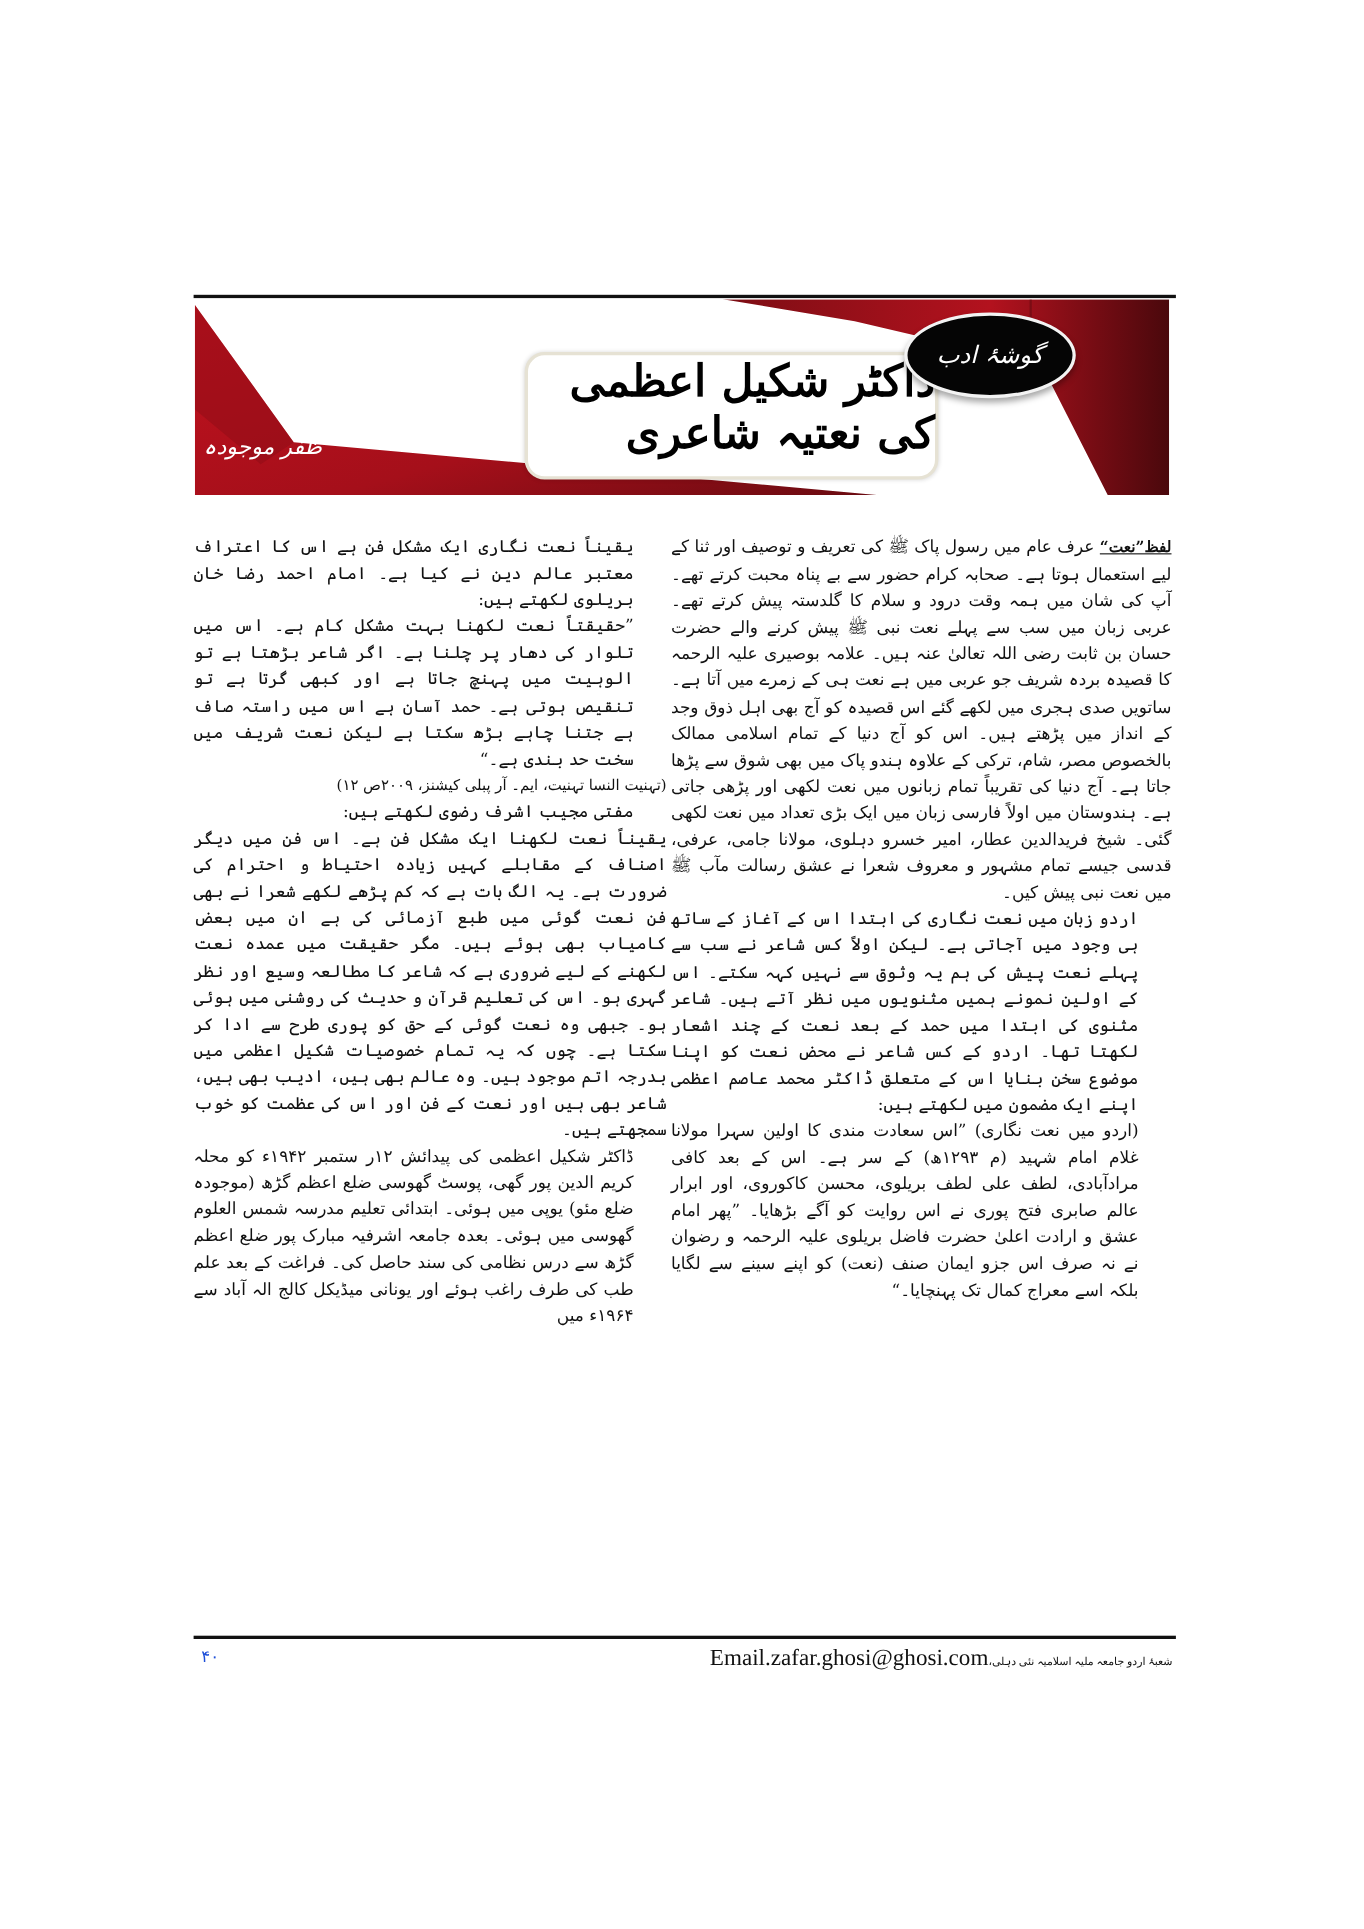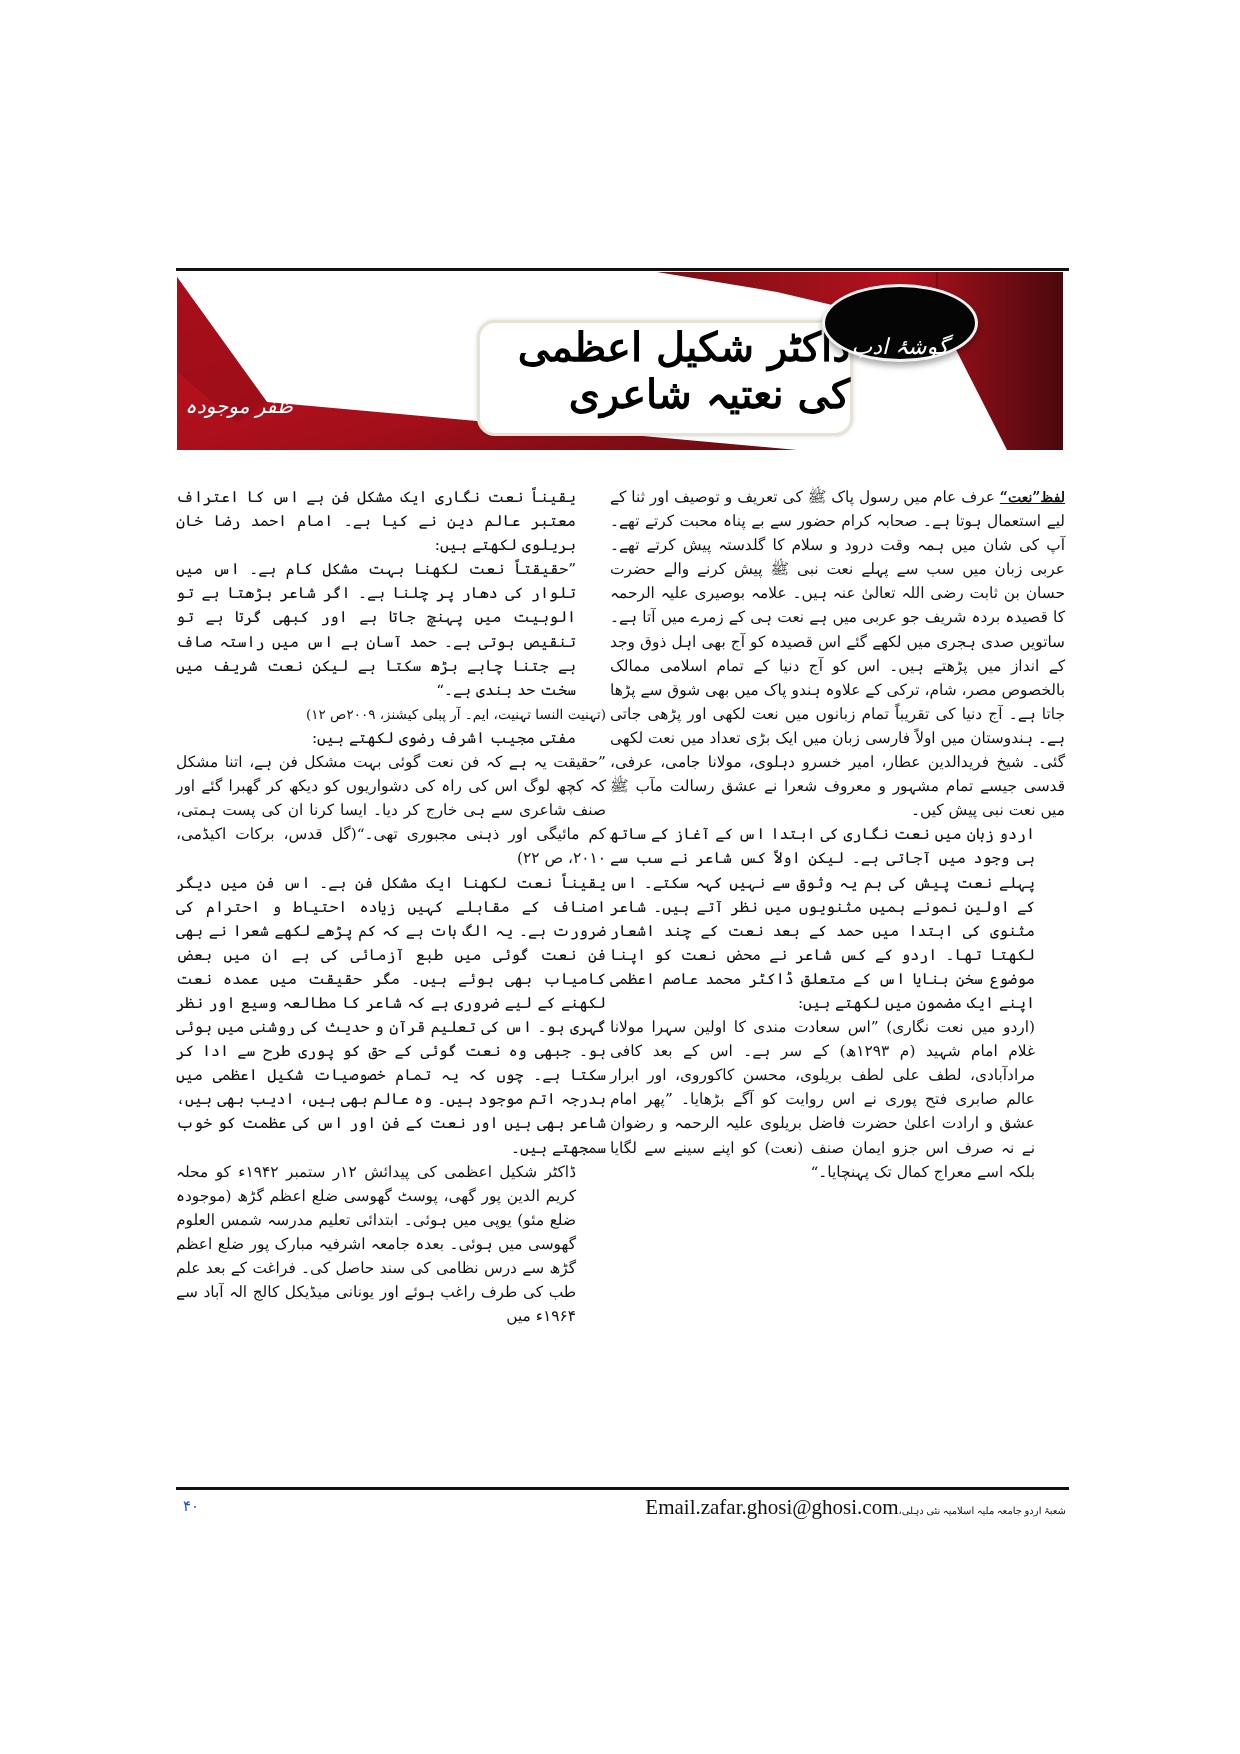--- a/index.html
+++ b/index.html
@@ -9,21 +9,21 @@
   .banner { position: absolute; left: 177px; top: 272px; width: 886px; height: 178px; overflow: hidden; background: #fff; }
   .banner svg.bg { position: absolute; left: 0; top: 0; width: 100%; height: 100%; }
   .title-box { position: absolute; left: 300px; top: 48px; width: 370px; height: 110px;
                background: #ffffff; border: 3px solid #e6e2d4; border-radius: 18px;
                box-shadow: 0 0 4px rgba(0,0,0,0.15);
                display: flex; align-items: flex-start; justify-content: center; }
   .title-text { font-family: "DejaVu Serif", serif; font-size: 40px; font-weight: bold; color: #000; direction: rtl; }
   .section-badge { position: absolute; left: 645px; top: 12px; width: 150px; height: 72px;
                    background: #050505; border: 3px solid #f3f3f3; border-radius: 50%;
                    box-shadow: 0 4px 6px rgba(0,0,0,0.35);
-                   display: flex; align-items: flex-end; justify-content: center; }
+                   display: flex; align-items: center; justify-content: center; }
   .section-badge span { color: #ffffff; font-family: "DejaVu Serif", serif; font-size: 22px; font-style: italic; direction: rtl; }
   .author { position: absolute; left: 8px; top: 122px; color: #ffffff; font-family: "DejaVu Serif", serif;
             font-size: 20px; font-style: italic; direction: rtl; }
 
   .col { position: absolute; top: 485px; direction: rtl; text-align: justify; text-align-last: right;
          font-family: "DejaVu Serif", serif; font-size: 15.4px; line-height: 24.1px; color: #111; }
   .col-right { left: 610px; width: 455px; }
   .col-left { left: 176px; width: 430px; }
   .col p { margin: 0; }
   .indent { padding-right: 30px; }
@@ -78,21 +78,20 @@
   </p>
   <p class="indent">اردو زبان میں نعت نگاری کی ابتدا اس کے آغاز کے ساتھ ہی وجود میں آجاتی ہے۔ لیکن اولاً کس شاعر نے سب سے پہلے نعت پیش کی ہم یہ وثوق سے نہیں کہہ سکتے۔ اس کے اولین نمونے ہمیں مثنویوں میں نظر آتے ہیں۔ شاعر مثنوی کی ابتدا میں حمد کے بعد نعت کے چند اشعار لکھتا تھا۔ اردو کے کس شاعر نے محض نعت کو اپنا موضوع سخن بنایا اس کے متعلق ڈاکٹر محمد عاصم اعظمی اپنے ایک مضمون میں لکھتے ہیں:</p>
   <p class="indent">(اردو میں نعت نگاری) ”اس سعادت مندی کا اولین سہرا مولانا غلام امام شہید (م ۱۲۹۳ھ) کے سر ہے۔ اس کے بعد کافی مرادآبادی، لطف علی لطف بریلوی، محسن کاکوروی، اور ابرار عالم صابری فتح پوری نے اس روایت کو آگے بڑھایا۔ ”پھر امام عشق و ارادت اعلیٰ حضرت فاضل بریلوی علیہ الرحمہ و رضوان نے نہ صرف اس جزو ایمان صنف (نعت) کو اپنے سینے سے لگایا بلکہ اسے معراج کمال تک پہنچایا۔“</p>
 </div>
 
 <div class="col col-left" id="left-col">
     <p class="indent">یقیناً نعت نگاری ایک مشکل فن ہے اس کا اعتراف معتبر عالم دین نے کیا ہے۔ امام احمد رضا خان بریلوی لکھتے ہیں:</p>
     <p class="indent">”حقیقتاً نعت لکھنا بہت مشکل کام ہے۔ اس میں تلوار کی دھار پر چلنا ہے۔ اگر شاعر بڑھتا ہے تو الوہیت میں پہنچ جاتا ہے اور کبھی گرتا ہے تو تنقیص ہوتی ہے۔ حمد آسان ہے اس میں راستہ صاف ہے جتنا چاہے بڑھ سکتا ہے لیکن نعت شریف میں سخت حد بندی ہے۔“</p>
     <p class="cite">(تہنیت النسا تہنیت، ایم۔ آر پبلی کیشنز، ۲۰۰۹ص ۱۲)</p>
     <p class="indent">مفتی مجیب اشرف رضوی لکھتے ہیں:</p>
-    <p>”حقیقت یہ ہے کہ فن نعت گوئی بہت مشکل فن ہے، اتنا مشکل کہ کچھ لوگ اس کی راہ کی دشواریوں کو دیکھ کر گھبرا گئے اور صنف شاعری سے ہی خارج کر دیا۔ ایسا کرنا ان کی پست ہمتی، کم مائیگی اور ذہنی مجبوری تھی۔“(گل قدس، برکات اکیڈمی، ۲۰۱۰، ص ۲۲)</p>
     <p>یقیناً نعت لکھنا ایک مشکل فن ہے۔ اس فن میں دیگر اصناف کے مقابلے کہیں زیادہ احتیاط و احترام کی ضرورت ہے۔ یہ الگ بات ہے کہ کم پڑھے لکھے شعرا نے بھی فن نعت گوئی میں طبع آزمائی کی ہے ان میں بعض کامیاب بھی ہوئے ہیں۔ مگر حقیقت میں عمدہ نعت لکھنے کے لیے ضروری ہے کہ شاعر کا مطالعہ وسیع اور نظر گہری ہو۔ اس کی تعلیم قرآن و حدیث کی روشنی میں ہوئی ہو۔ جبھی وہ نعت گوئی کے حق کو پوری طرح سے ادا کر سکتا ہے۔ چوں کہ یہ تمام خصوصیات شکیل اعظمی میں بدرجہ اتم موجود ہیں۔ وہ عالم بھی ہیں، ادیب بھی ہیں، شاعر بھی ہیں اور نعت کے فن اور اس کی عظمت کو خوب سمجھتے ہیں۔</p>
     <p class="indent">ڈاکٹر شکیل اعظمی کی پیدائش ۱۲ر ستمبر ۱۹۴۲ء کو محلہ کریم الدین پور گھی، پوسٹ گھوسی ضلع اعظم گڑھ (موجودہ ضلع مئو) یوپی میں ہوئی۔ ابتدائی تعلیم مدرسہ شمس العلوم گھوسی میں ہوئی۔ بعدہ جامعہ اشرفیہ مبارک پور ضلع اعظم گڑھ سے درس نظامی کی سند حاصل کی۔ فراغت کے بعد علم طب کی طرف راغب ہوئے اور یونانی میڈیکل کالج الہ آباد سے ۱۹۶۴ء میں</p>
   </div>
 
 <div class="bottom-rule"></div>
 <div class="page-num">۴۰</div>
 <div class="footer-note">
   <span class="aff">شعبۂ اردو جامعہ ملیہ اسلامیہ نئی دہلی،</span><span class="email">Email.zafar.ghosi@ghosi.com</span>
 </div>
 

